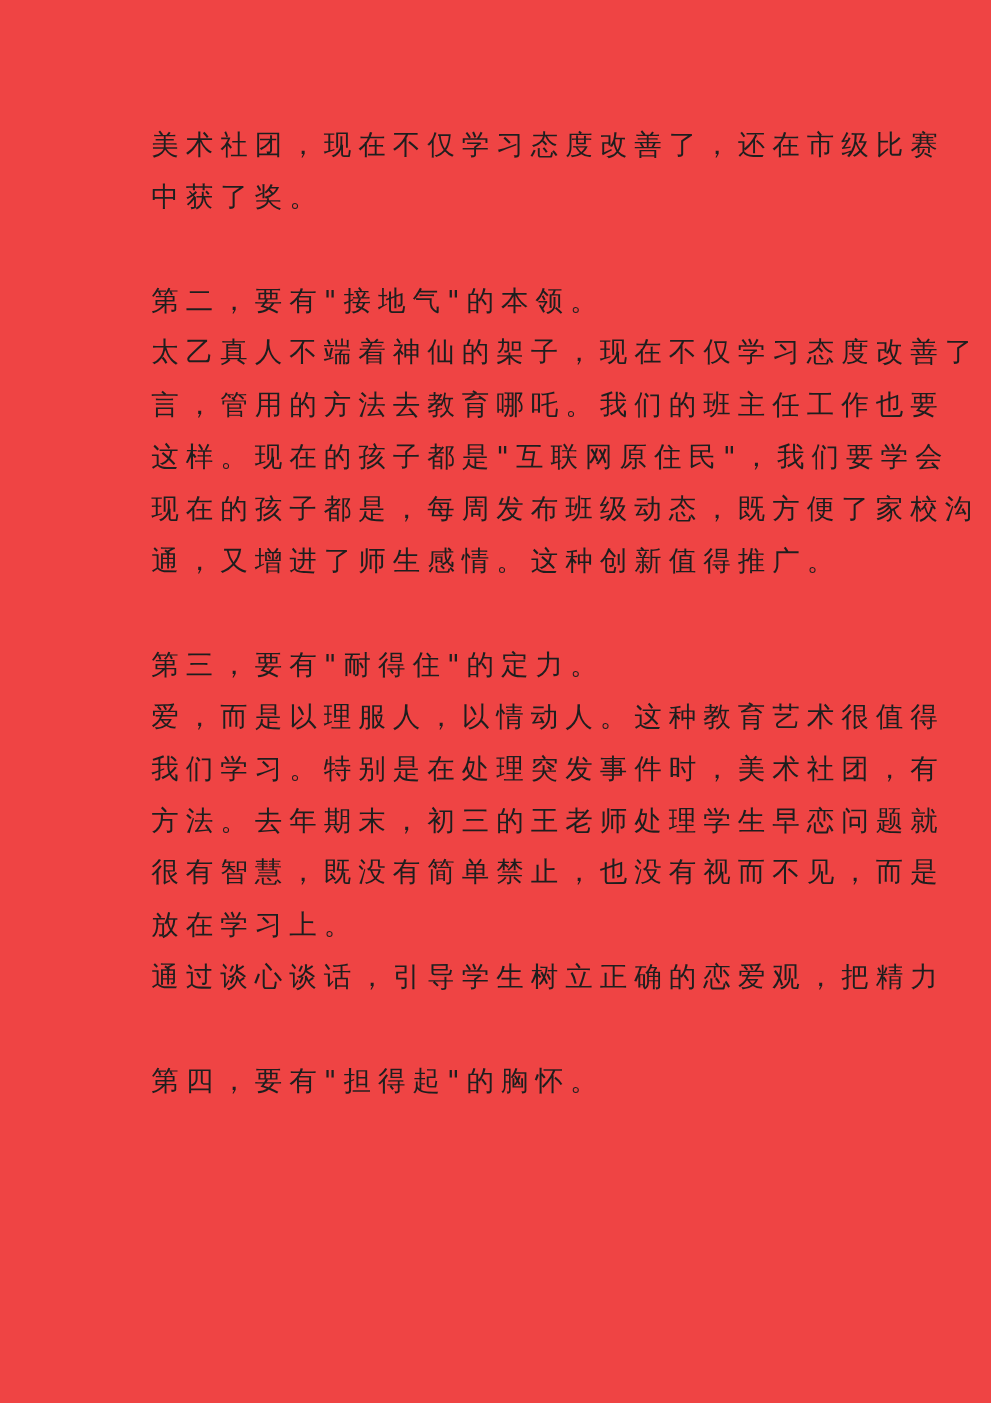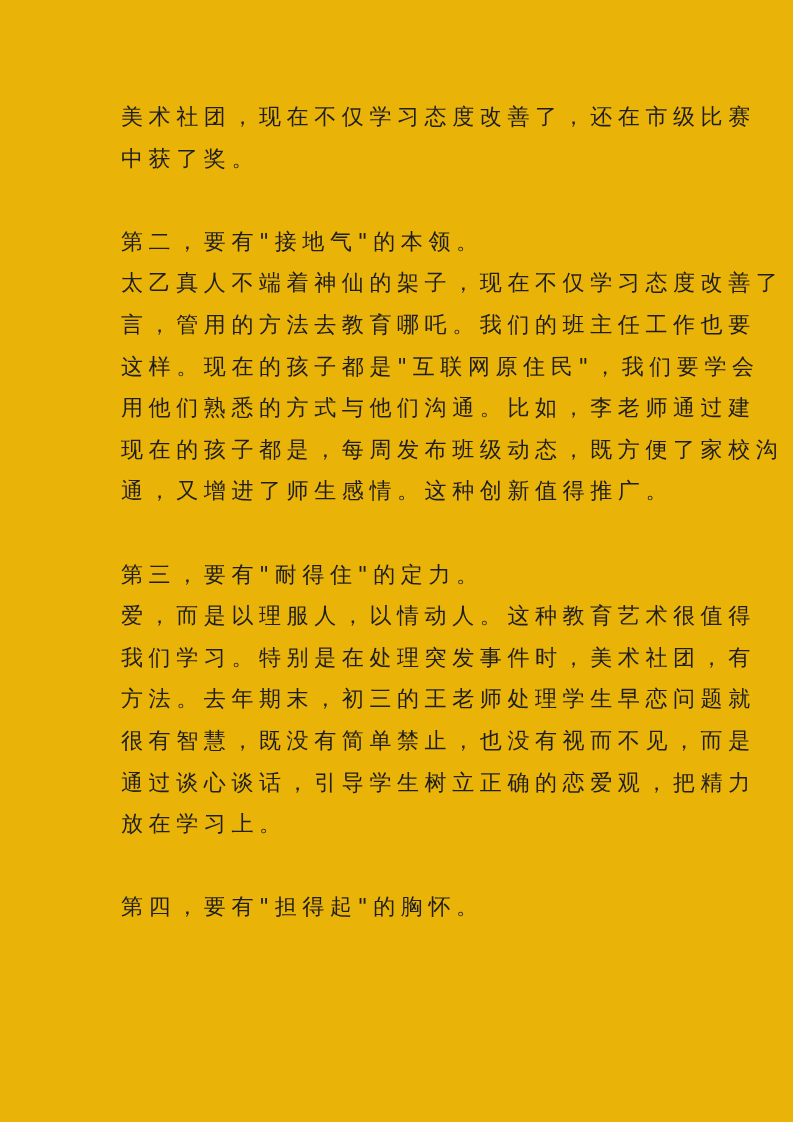--- a/index.html
+++ b/index.html
@@ -12,21 +12,21 @@
       height: 1122px;
       position: relative;
       overflow: hidden;
     }
     .page {
       position: absolute;
       left: 0;
       top: 0;
       width: 793px;
       height: 1122px;
-      background: #eab308;
+      background: #ef4444;
     }
     .text-block {
       position: absolute;
       left: 121px;
       top: 96px;
       width: 570px;
     }
     .line {
       height: 41.6px;
       line-height: 41.6px;
@@ -45,27 +45,26 @@
 
 <div class="page">
   <div class="text-block">
     <div class="line">美术社团，现在不仅学习态度改善了，还在市级比赛</div>
     <div class="line">中获了奖。</div>
     <div class="line blank"></div>
     <div class="line">第二，要有"接地气"的本领。</div>
     <div class="line">太乙真人不端着神仙的架子，现在不仅学习态度改善了</div>
     <div class="line">言，管用的方法去教育哪吒。我们的班主任工作也要</div>
     <div class="line">这样。现在的孩子都是"互联网原住民"，我们要学会</div>
-    <div class="line">用他们熟悉的方式与他们沟通。比如，李老师通过建</div>
     <div class="line">现在的孩子都是，每周发布班级动态，既方便了家校沟</div>
     <div class="line">通，又增进了师生感情。这种创新值得推广。</div>
     <div class="line blank"></div>
     <div class="line">第三，要有"耐得住"的定力。</div>
     <div class="line">爱，而是以理服人，以情动人。这种教育艺术很值得</div>
     <div class="line">我们学习。特别是在处理突发事件时，美术社团，有</div>
     <div class="line">方法。去年期末，初三的王老师处理学生早恋问题就</div>
     <div class="line">很有智慧，既没有简单禁止，也没有视而不见，而是</div>
+    <div class="line">放在学习上。</div>
     <div class="line">通过谈心谈话，引导学生树立正确的恋爱观，把精力</div>
-    <div class="line">放在学习上。</div>
     <div class="line blank"></div>
     <div class="line">第四，要有"担得起"的胸怀。</div>
   </div>
 </div>
 
 </body></html>

